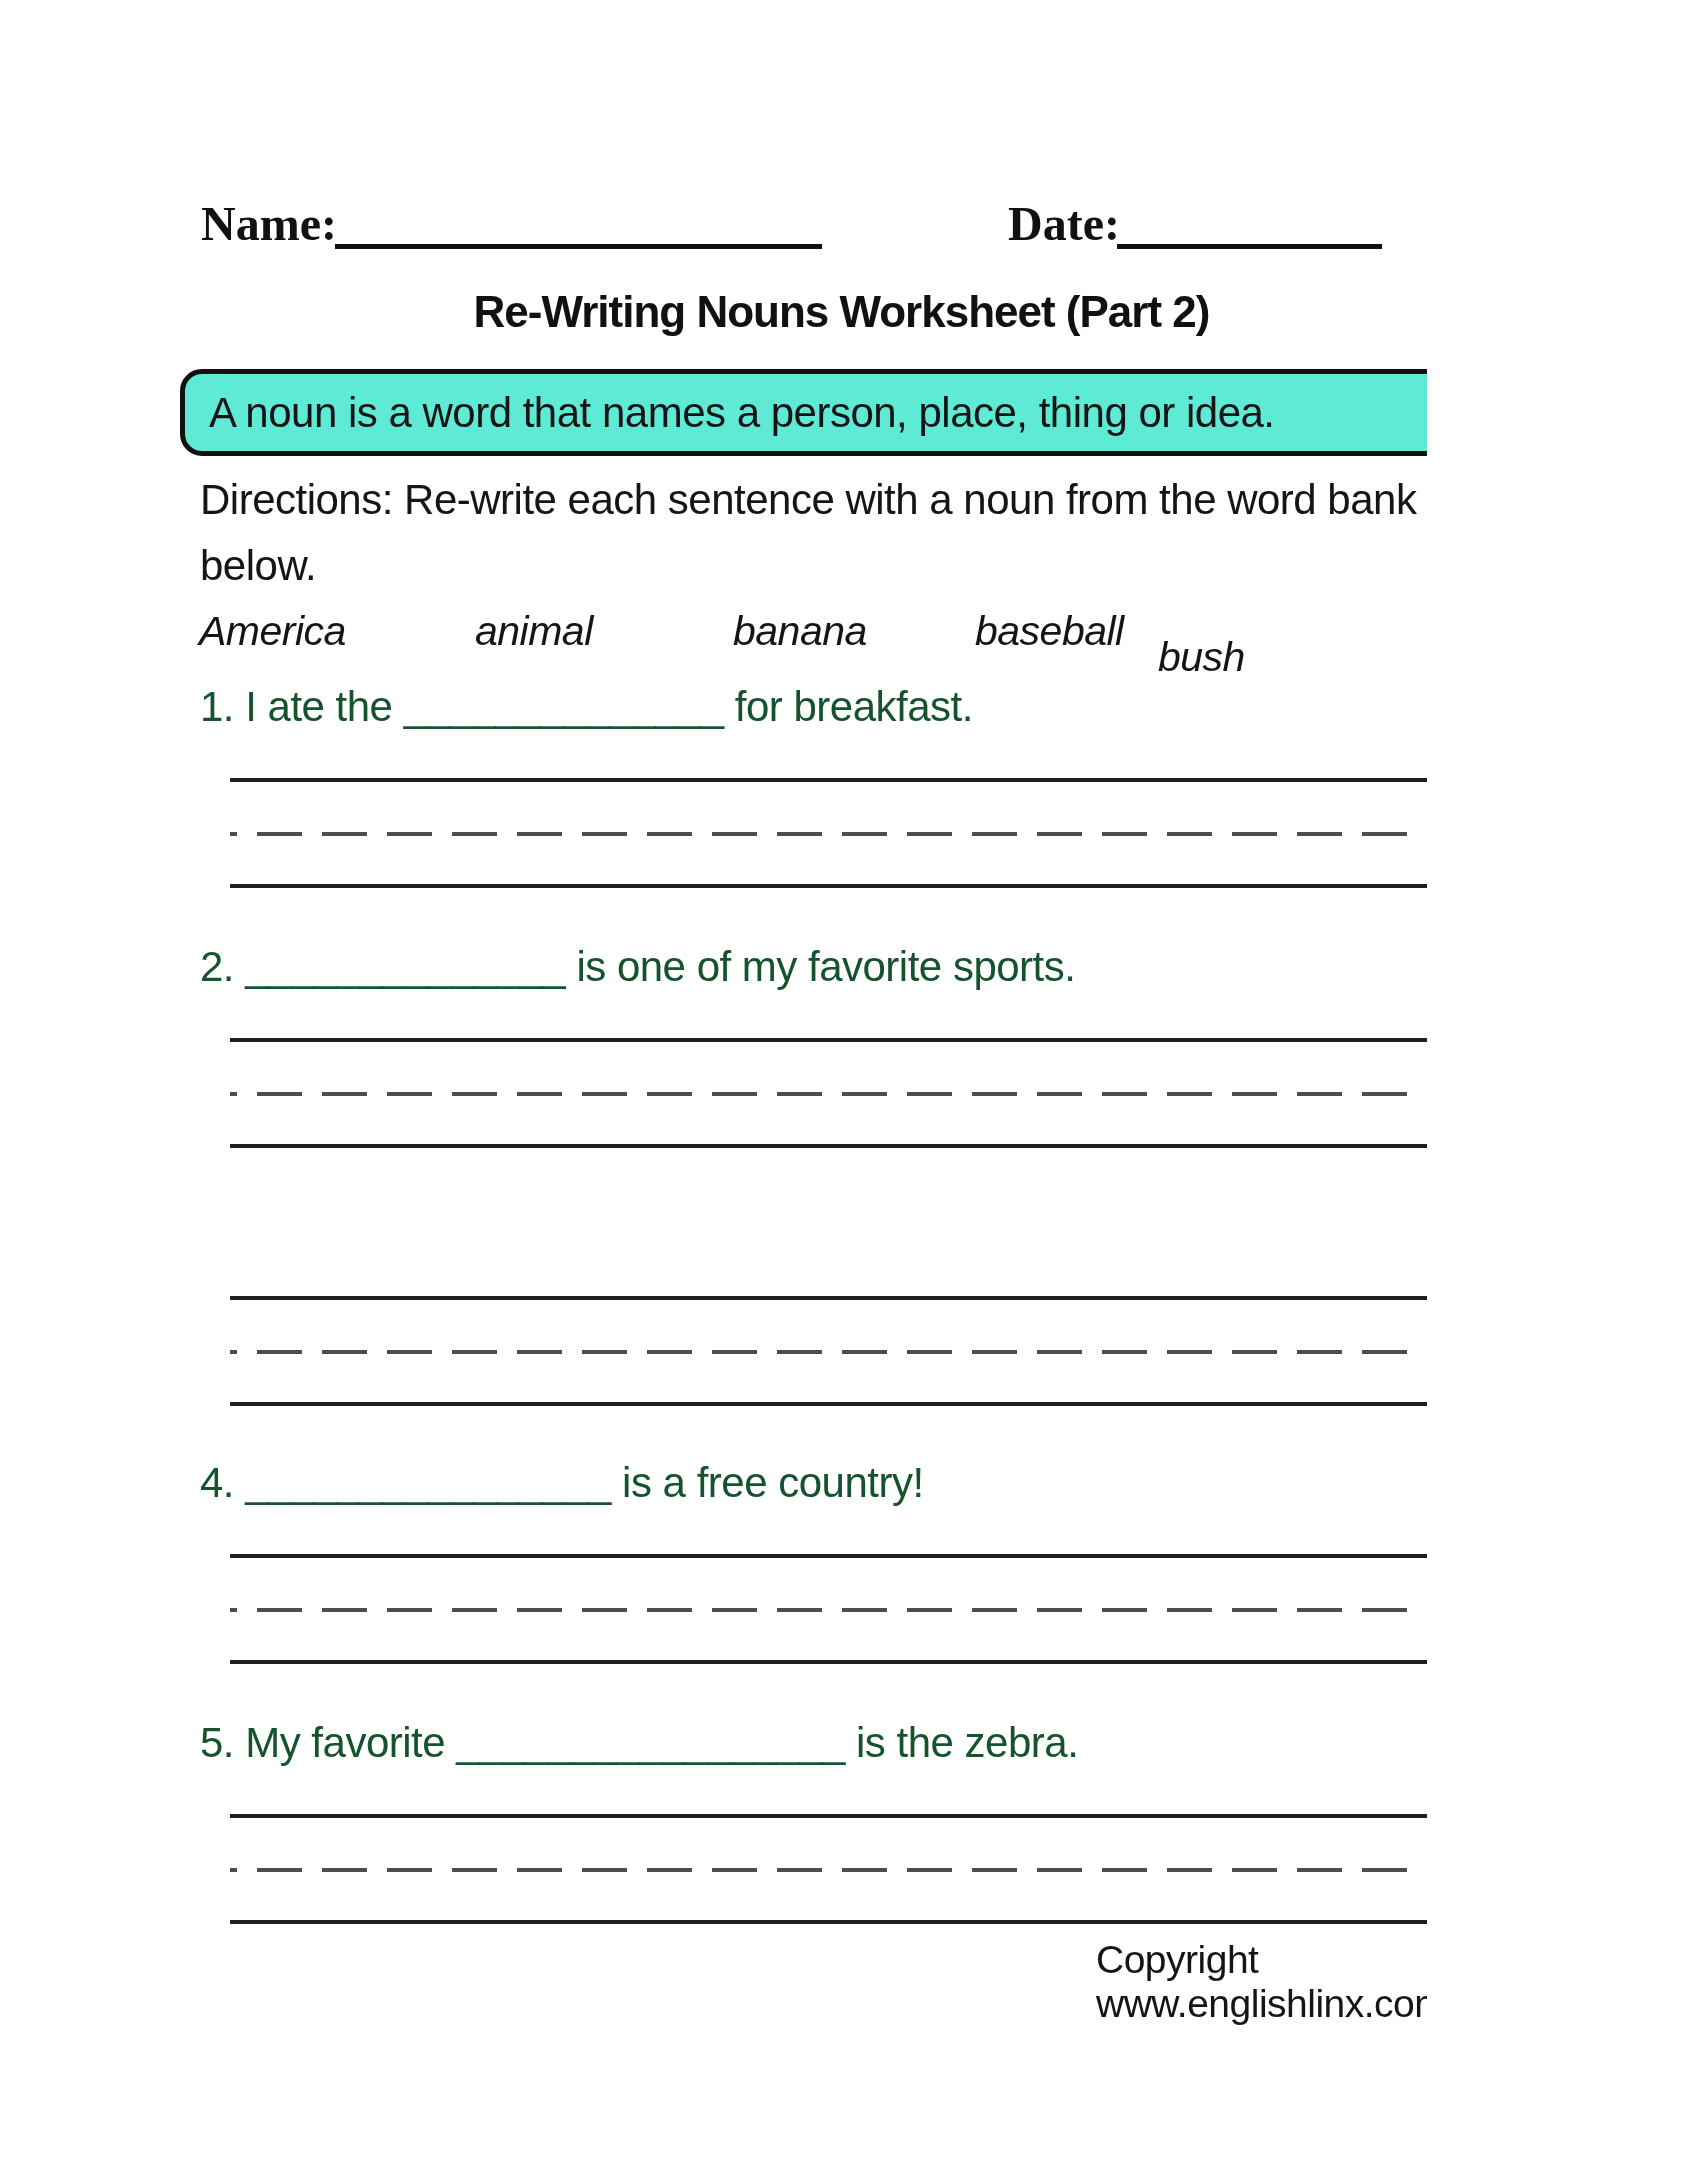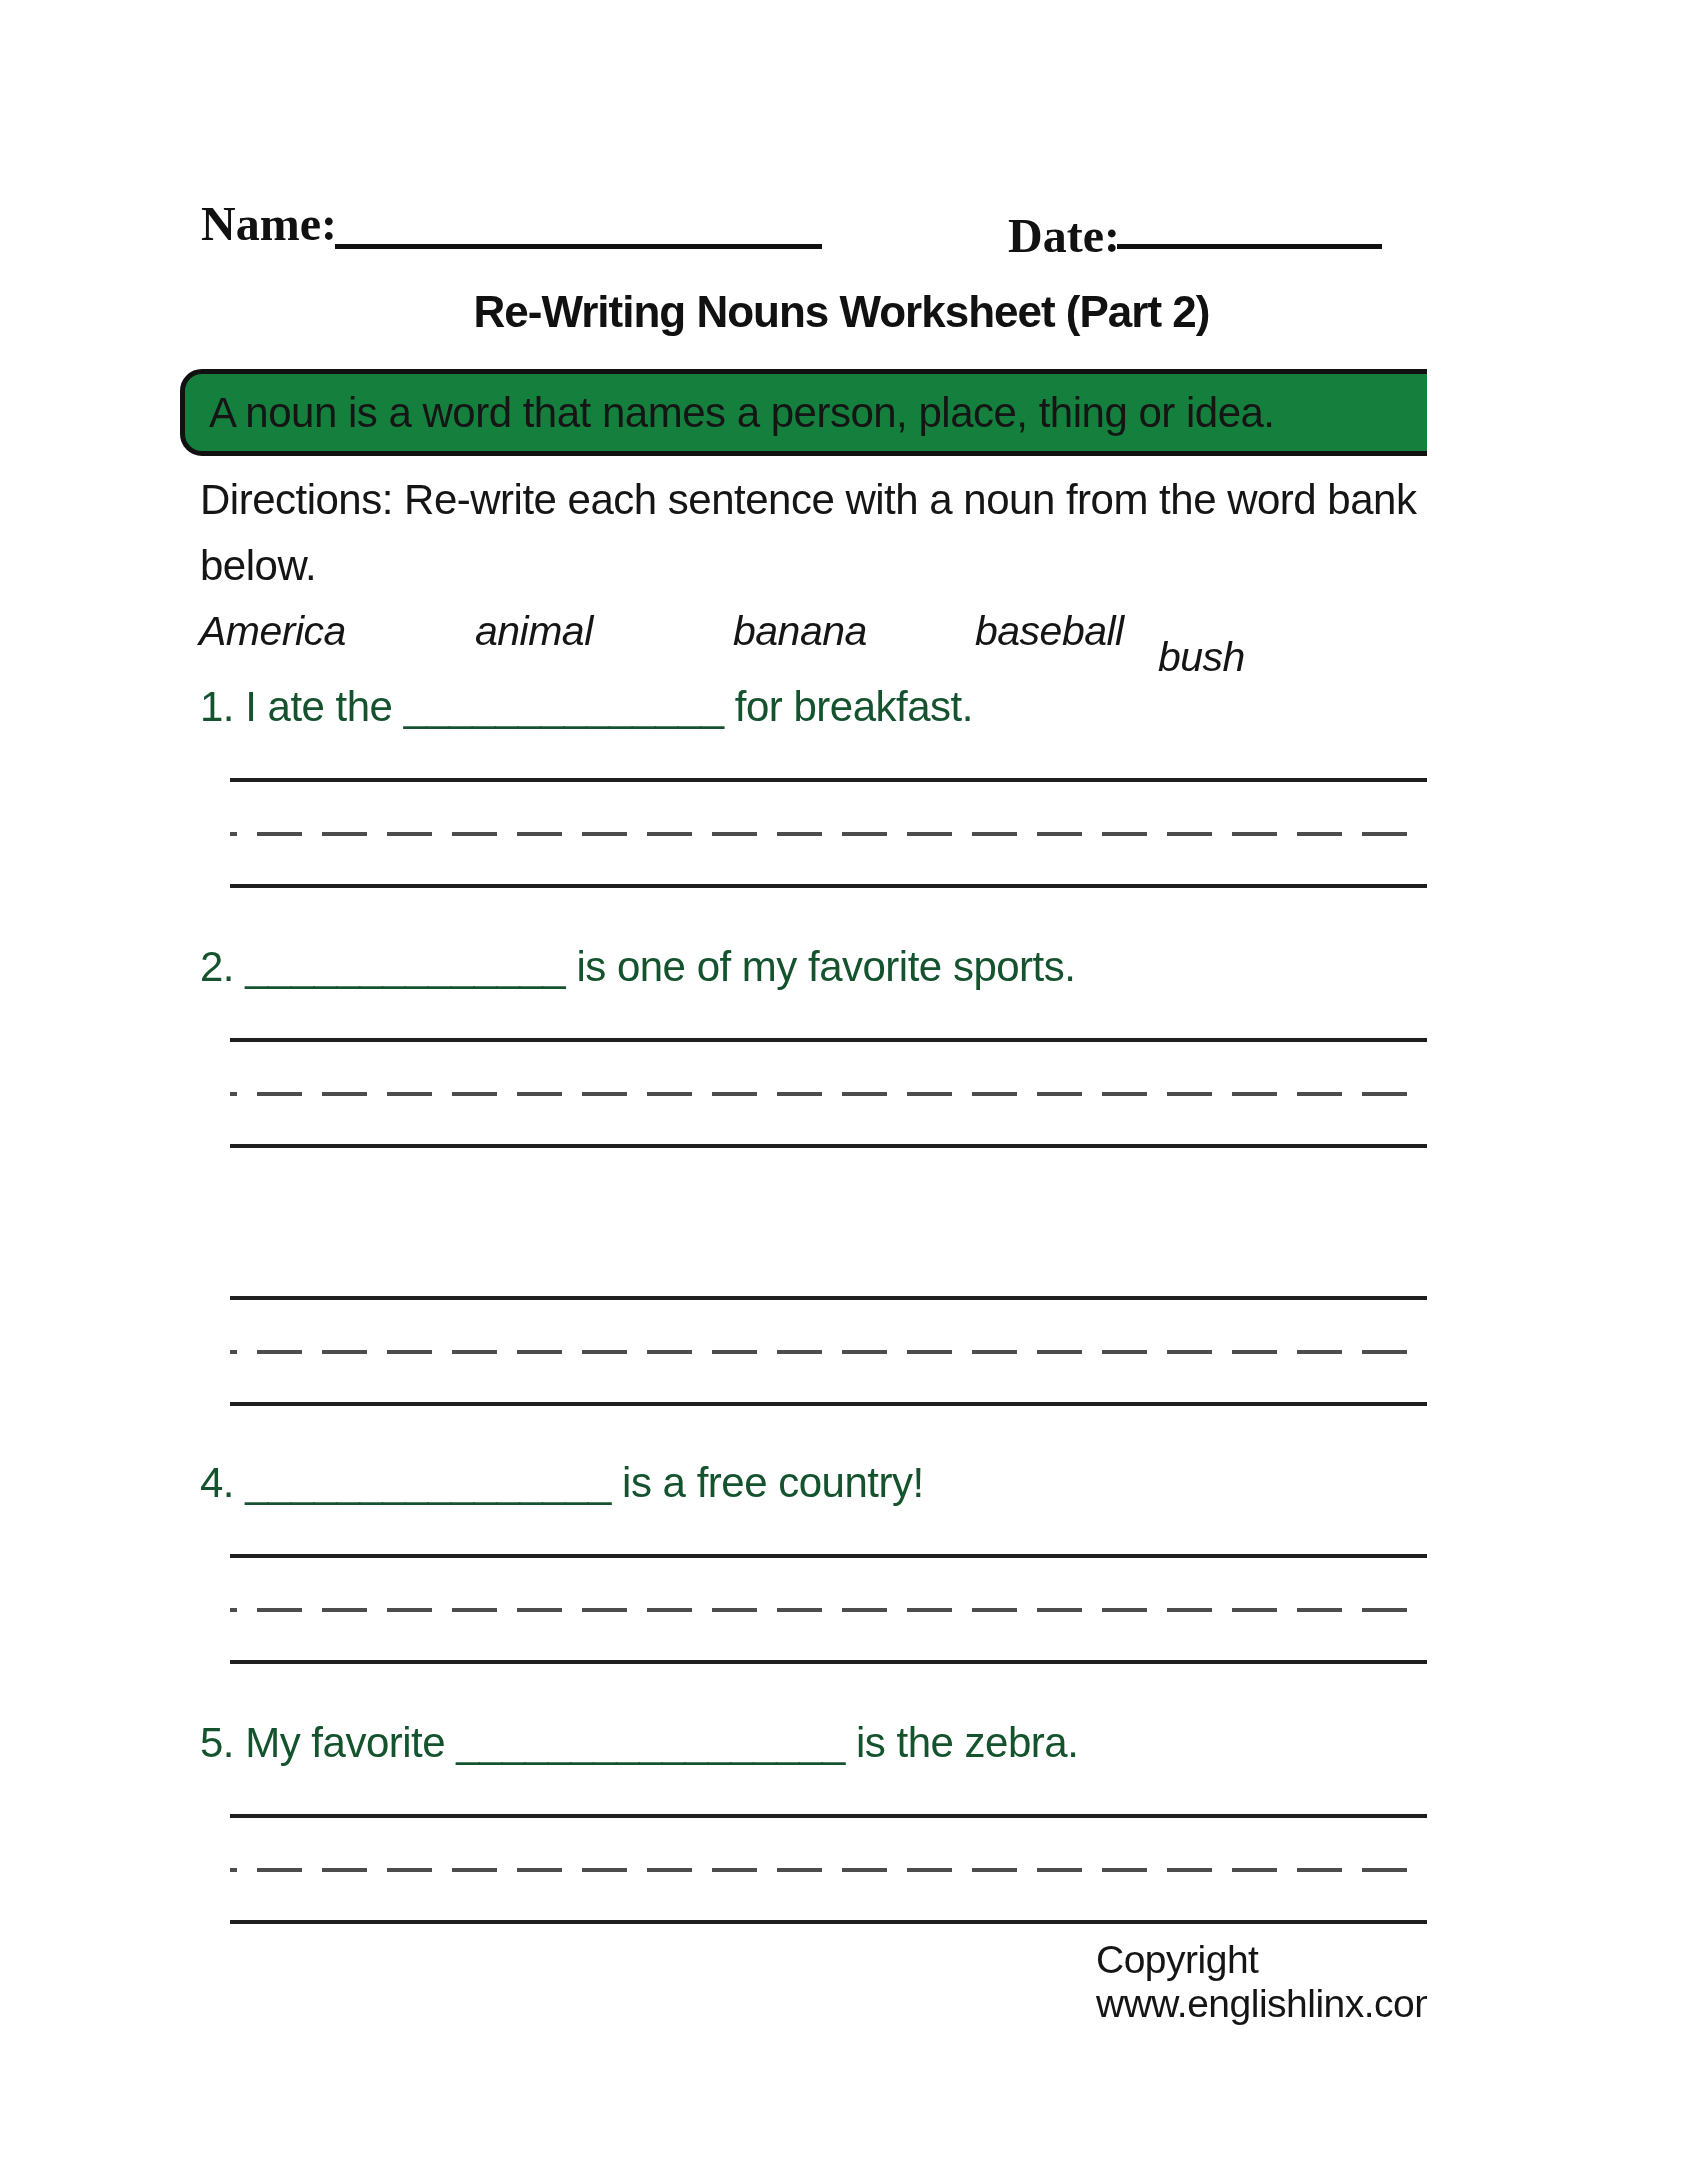--- a/index.html
+++ b/index.html
@@ -18,40 +18,40 @@
     font-family:"Liberation Serif", serif;
     font-weight:bold; font-size:48px; color:#111;
   }
   .name-underline {
     position:absolute; left:335px; top:244px;
     width:487px; height:5px; background:#111;
   }
   .date-label {
     position:absolute; left:1008px; top:196px;
     font-family:"Liberation Serif", serif;
-    font-weight:bold; font-size:48px; color:#111;margin-top:12px;
+    font-weight:bold; font-size:48px; color:#111;
   }
   .date-underline {
     position:absolute; left:1117px; top:244px;
     width:265px; height:5px; background:#111;
   }
   
   .title {
     position:absolute; left:0; top:287px; width:1683px;
     text-align:center;
     font-size:44px; font-weight:bold; letter-spacing:-1px; color:#111;
   }
   
   .definition-box {
     position:absolute; left:180px; top:369px;
     width:1317px; height:87px;
     border:5px solid #111; border-radius:22px;
     display:flex; align-items:center;
     padding-left:24px;
-    background:#15803d;
+    background:#5eead4;
   }
   .definition-box span {
     font-size:42px; letter-spacing:-0.5px; color:#151515;
   }
   
   .directions {
     position:absolute; left:200px; top:467px;
     width:1257px;
     font-size:42px; line-height:66px; letter-spacing:-0.5px; color:#151515;
   }

